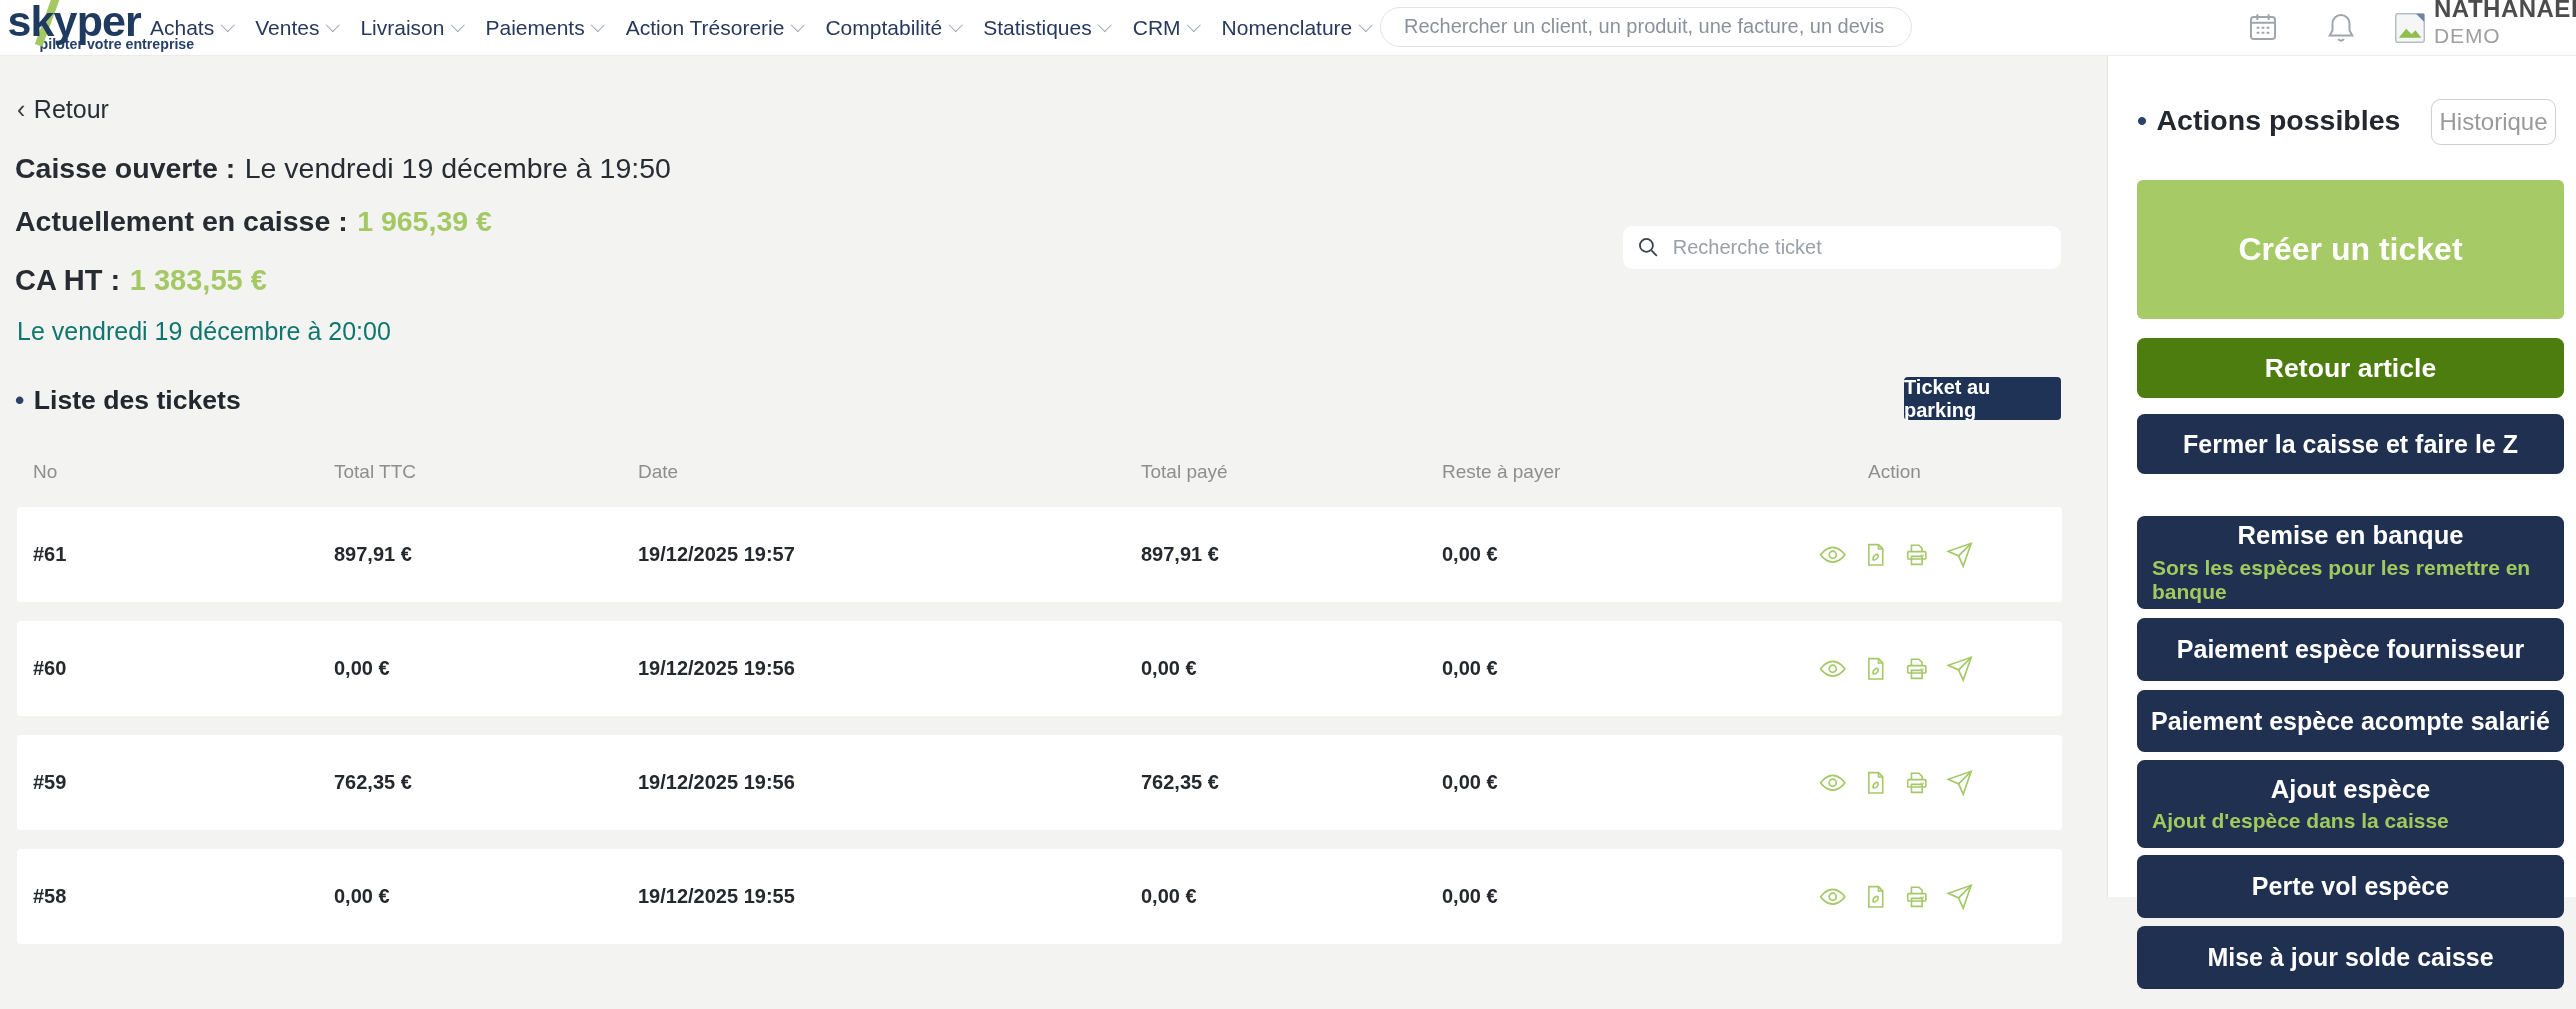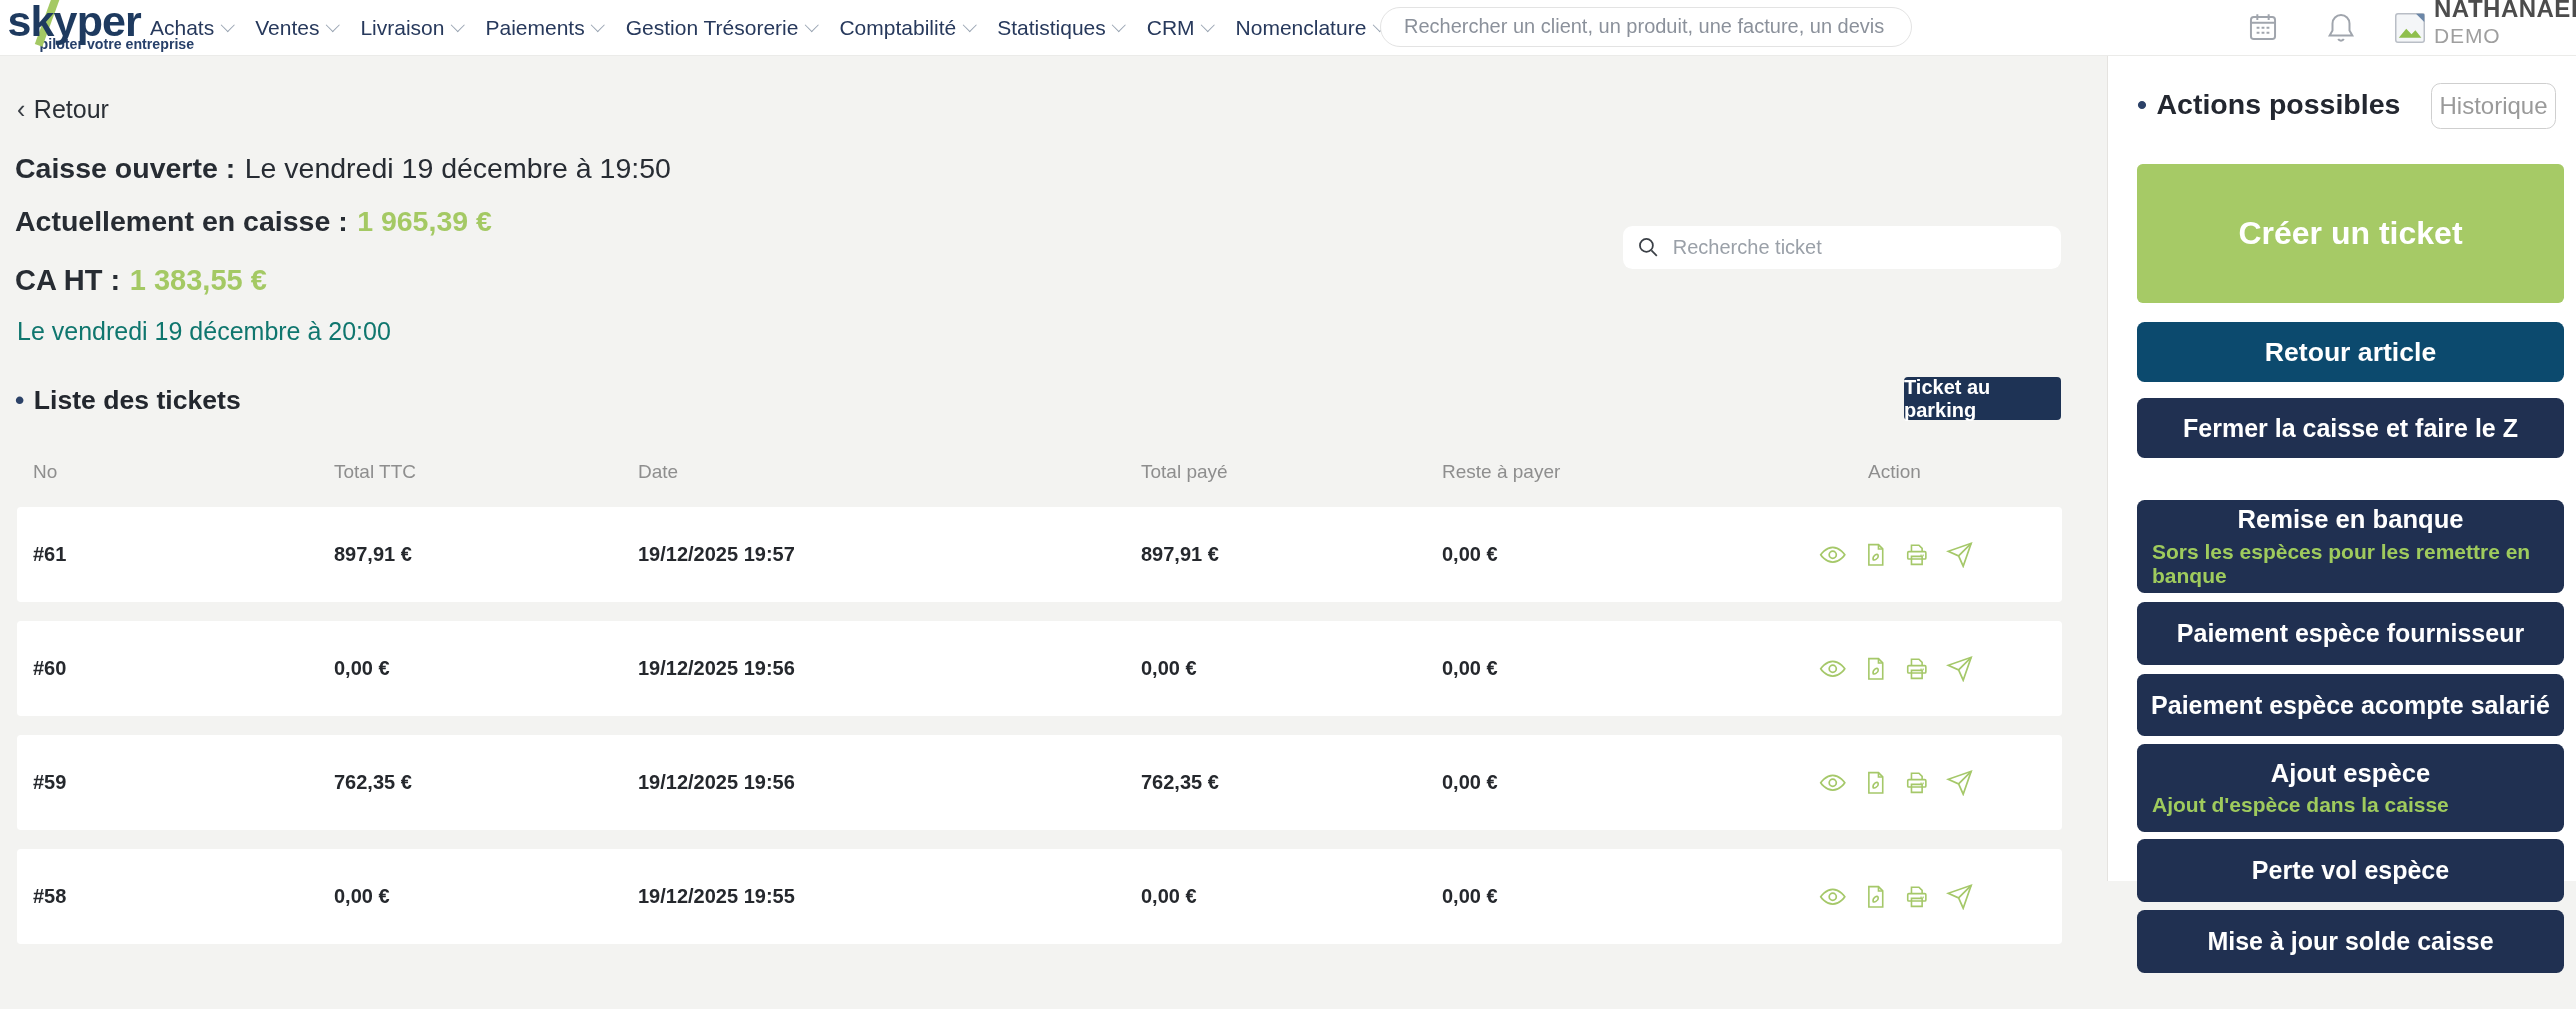--- a/index.html
+++ b/index.html
@@ -48,31 +48,31 @@
         color:#fff;font-size:20px;font-weight:700;border-radius:4px;display:flex;
         align-items:center;justify-content:center;cursor:pointer;}
 
   .th{position:absolute;top:461px;font-size:19px;color:#8e8e8e;}
   .row{position:absolute;left:17px;width:2045px;height:95px;background:#fff;border-radius:3.8px;}
   .td{position:absolute;top:0;height:95px;line-height:95px;font-size:20px;font-weight:700;color:#25282d;}
   .acts{position:absolute;left:1802px;top:0;height:95px;display:flex;align-items:center;gap:16px;}
   .acts svg{cursor:pointer;display:block;}
 
   
-  .sidebar{position:absolute;left:2107px;top:39px;width:468px;height:842px;background:#fff;
+  .sidebar{position:absolute;left:2107px;top:55px;width:468px;height:842px;background:#fff;
         border-left:0.9px solid #e5e3e0;}
   .sb-title{position:absolute;left:29px;top:49px;font-size:28.5px;font-weight:700;color:#232730;}
   .history-btn{position:absolute;left:323px;top:44px;width:125px;height:46px;border:1.9px solid #cfcfcf;
         border-radius:9.5px;color:#9a9a9a;font-size:24px;display:flex;align-items:center;
         justify-content:center;background:#fff;cursor:pointer;box-sizing:border-box;}
   .btn{position:absolute;left:29px;width:427px;border-radius:7.6px;display:flex;align-items:center;
         justify-content:center;color:#fff;font-weight:700;cursor:pointer;box-sizing:border-box;
         text-align:center;}
   .btn-green{background:#a6ca66;font-size:32px;font-weight:600;border-radius:5.7px;}
-  .btn-orange{background:#0c4a6e;font-size:26.6px;}
+  .btn-orange{background:#4d7c0f;font-size:26.6px;}
   .btn-navy{background:#203051;font-size:25px;}
   .has-sub{flex-direction:column;align-items:stretch;justify-content:center;}
   .has-sub .main{text-align:center;font-size:25.6px;}
   .has-sub .sub{text-align:left;padding-left:15px;color:#9fcb5d;font-size:21px;
         font-weight:700;margin-top:5.7px;}
 </style>
 </head>
 <body>
 
 <div id="app">
@@ -95,21 +95,21 @@
       </div>
       <div class="nav-item">
         <span>Livraison</span>
         <span class="chev"></span>
       </div>
       <div class="nav-item">
         <span>Paiements</span>
         <span class="chev"></span>
       </div>
       <div class="nav-item">
-        <span>Gestion Trésorerie</span>
+        <span>Action Trésorerie</span>
         <span class="chev"></span>
       </div>
       <div class="nav-item">
         <span>Comptabilité</span>
         <span class="chev"></span>
       </div>
       <div class="nav-item">
         <span>Statistiques</span>
         <span class="chev"></span>
       </div>

